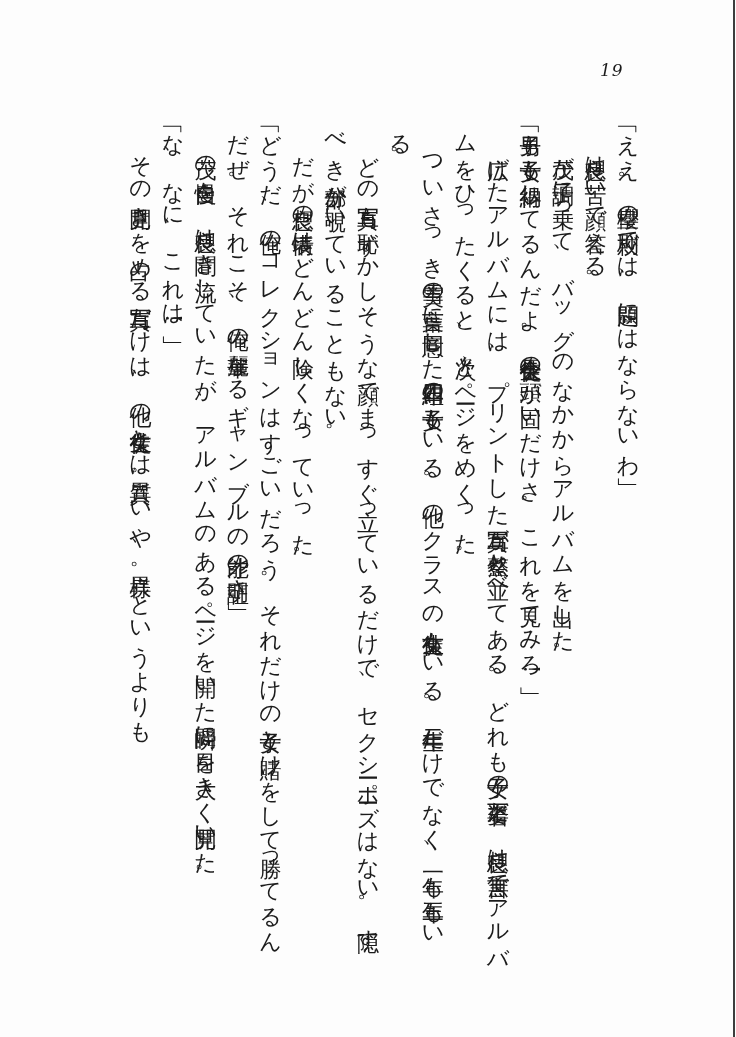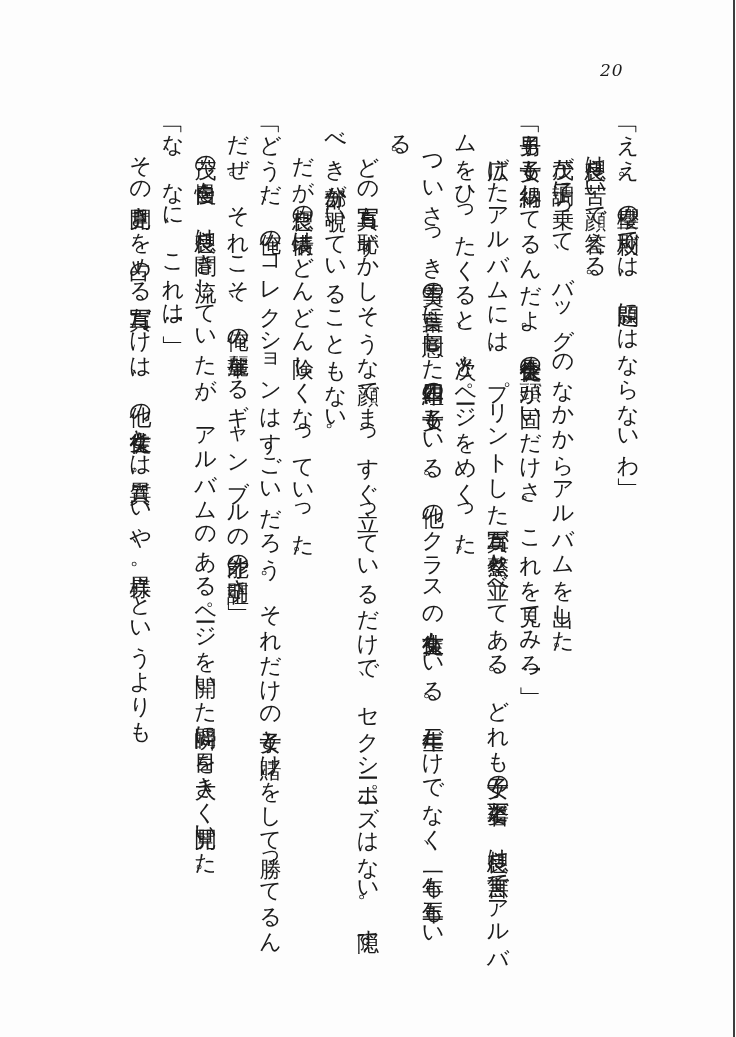--- a/index.html
+++ b/index.html
@@ -62,21 +62,21 @@
     right: 1px;
     width: 2px;
     height: 1037px;
     background: var(--edge-color);
   }
 </style>
 </head>
 <body>
 
 <div class="page">
-  <div class="page-number">20</div>
+  <div class="page-number">19</div>
 
   <div class="text-block" id="text-block">
       <p class="para dialogue">「ええ。櫻皇の校則では、問題にはならないわ」</p>
       <p class="para narration">想良は苦い顔で答える。</p>
       <p class="para narration">茂が調子に乗って、バッグのなかからアルバムを出した。</p>
       <p class="para dialogue">「男子も女子も納得してるんだよ。生徒会長の頭が固いだけさ。これを見てみろ!」</p>
       <p class="para narration">広げたアルバムには、プリントした写真が整然と並べてある。どれも女子の下着姿だ。想良は無言でアルバムをひったくると、次々とページをめくった。</p>
       <p class="para narration">ついさっき雪美の言葉に同意した二年四組の女子もいる。他のクラスの女生徒もいる。二年生だけでなく、一年も三年もいる。</p>
       <p class="para narration">どの写真も恥ずかしそうな顔でまっすぐ立っているだけで、セクシーポーズはない。隠すべき部分が覗いていることもない。</p>
       <p class="para narration">だが想良の表情はどんどん険しくなっていった。</p>

